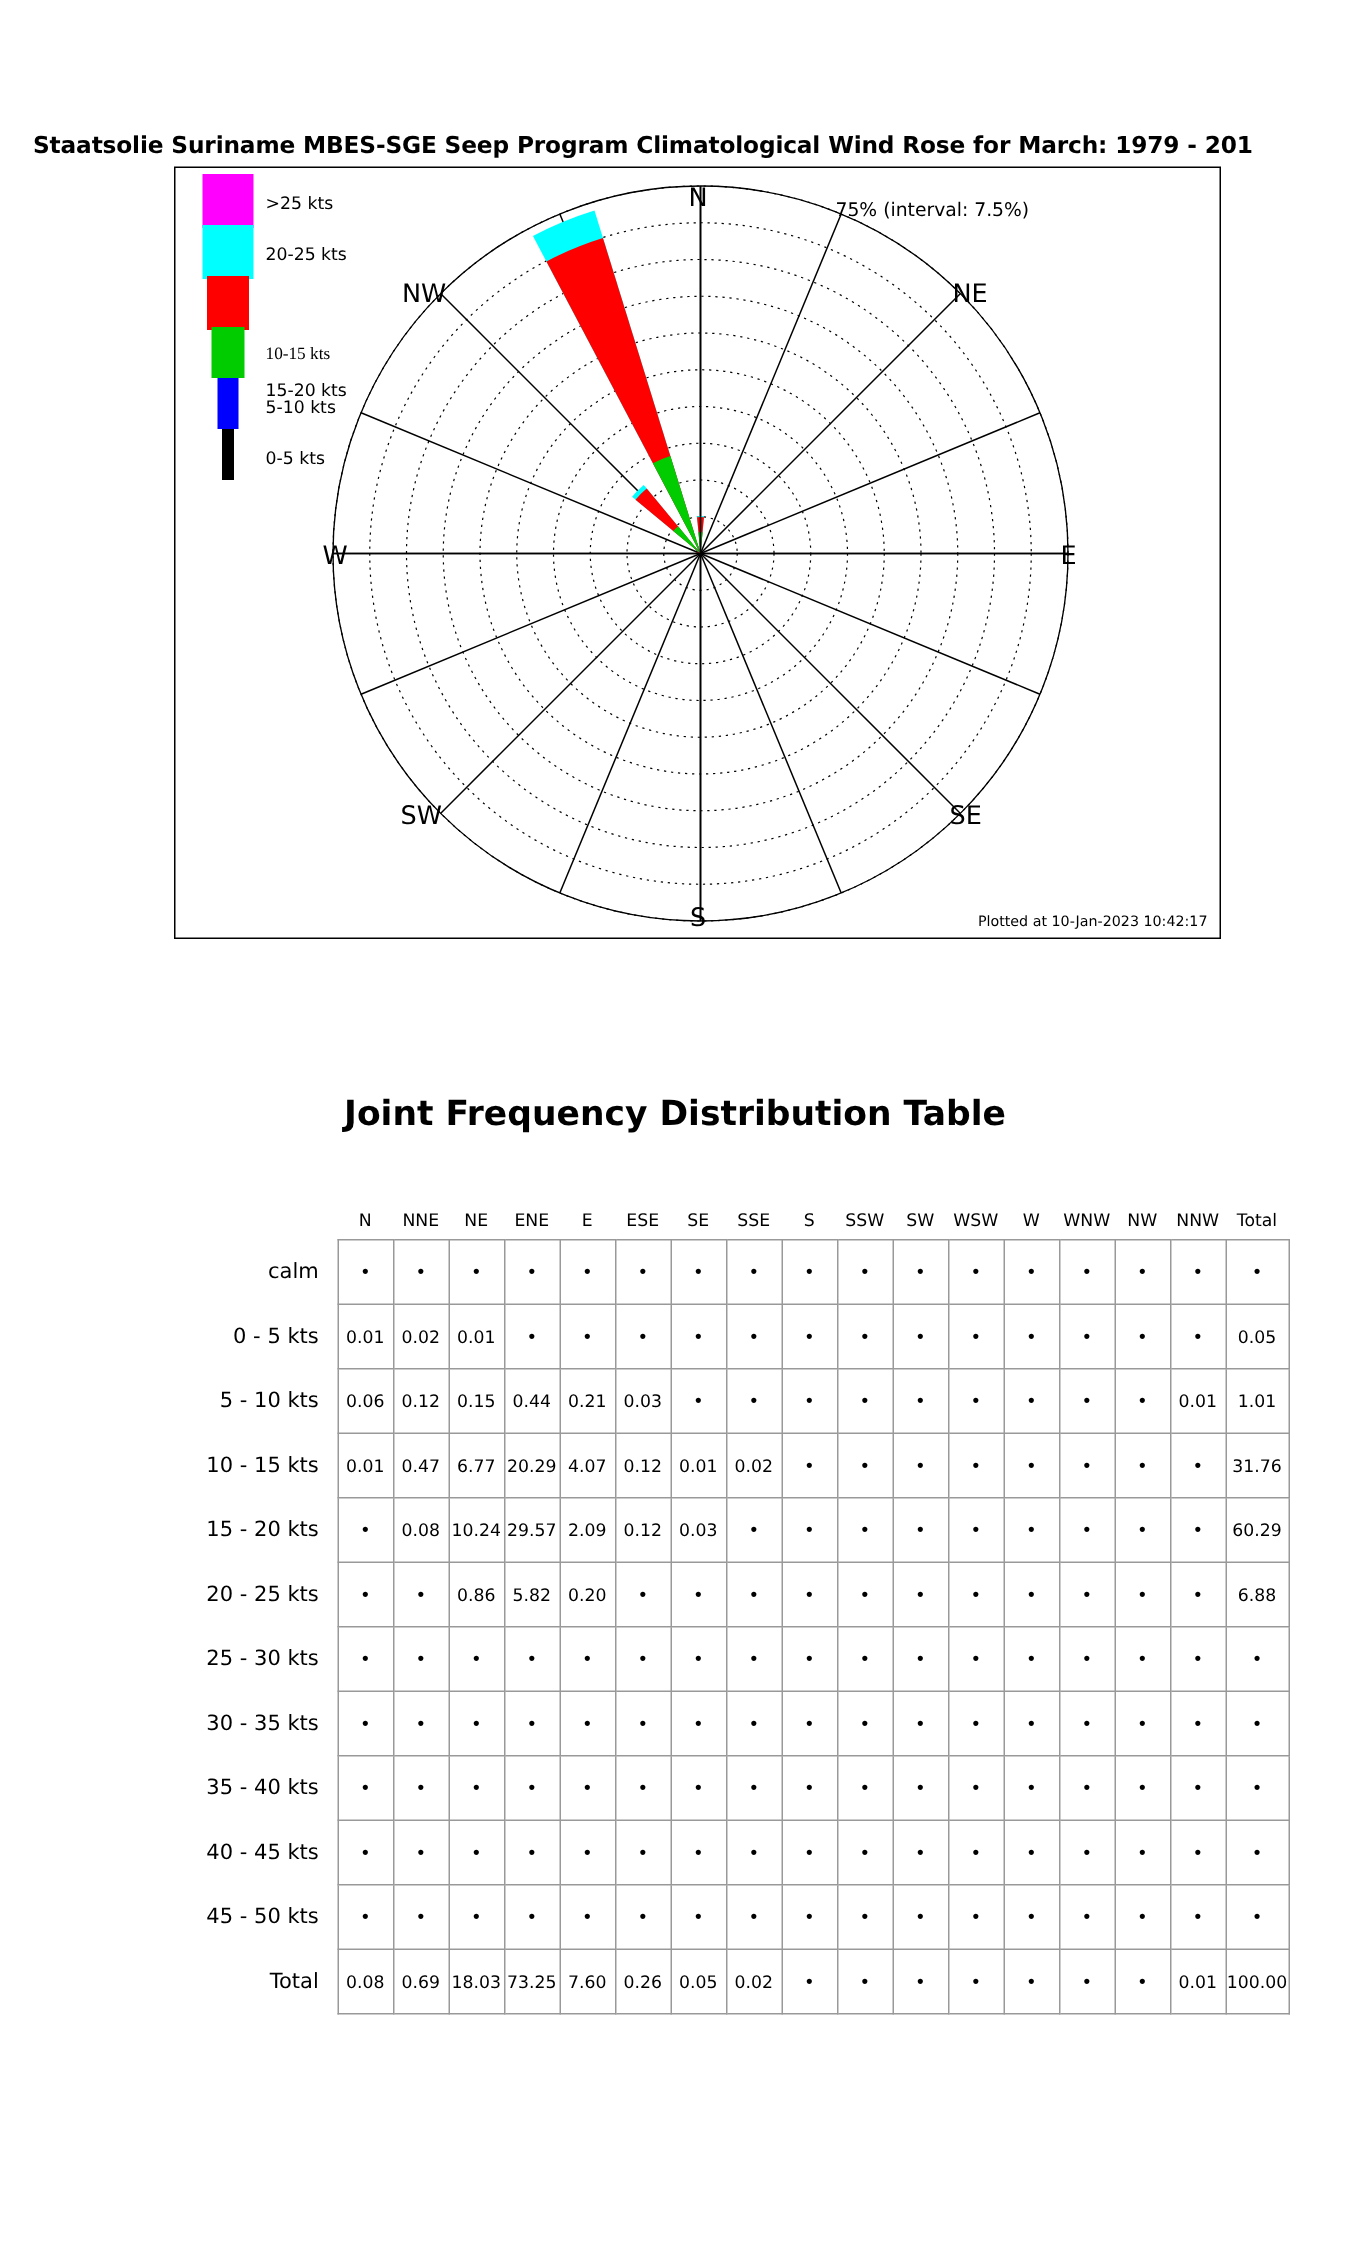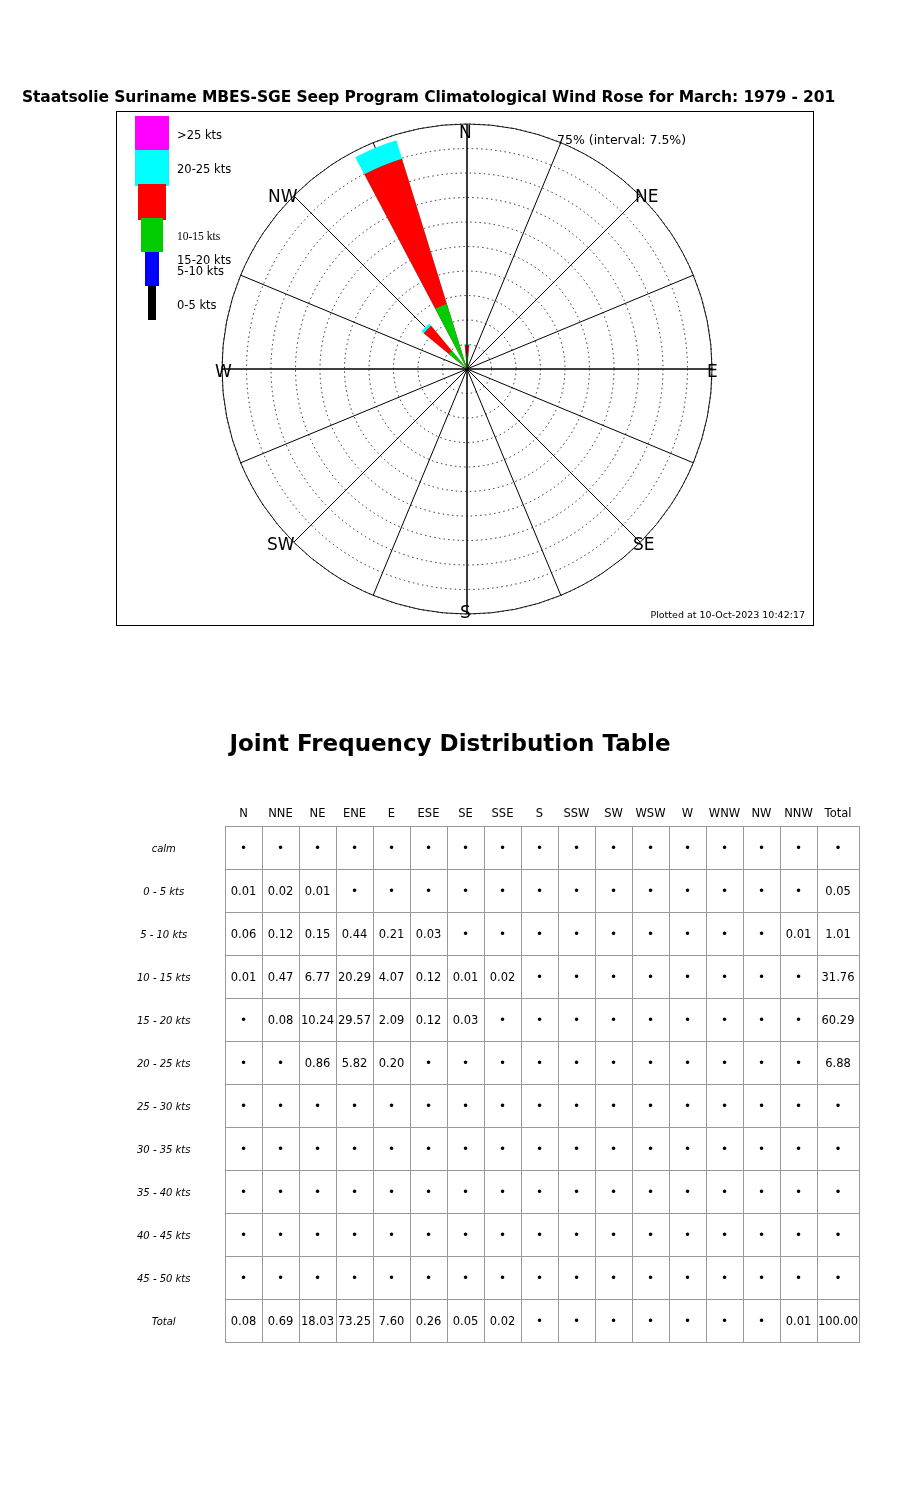--- a/index.html
+++ b/index.html
@@ -105,25 +105,25 @@
     border:none;
     font-size:11.5px;
   }
   table.jfd tbody td.datacell{
     height:42px;
     border:1px solid #999;
     font-size:11.5px;
   }
   table.jfd tbody td.rowlabel{
     border:none;
+    text-align:right;
     padding-right:12px;
-    font-size:10px;
+    font-size:14px;
     width:110px;
     white-space:nowrap;
-    font-style:italic;
   }
   .dot{ font-size:12px; line-height:1; }
   
   tr.r0 td.datacell{border-color:#8a8a8a;}
   tr.r1 td.datacell{border-color:#7a5a5a;}
   tr.r2 td.datacell{border-color:#6d6d8a;}
   tr.r3 td.datacell{border-color:#7a6b4a;}
   tr.r4 td.datacell{border-color:#8a5a5a;}
   tr.r5 td.datacell{border-color:#7b7b4a;}
   tr.r6 td.datacell{border-color:#5a8ab0;}
@@ -244,21 +244,21 @@
   <div class="compass-label" style="left:342px; top:10px;">N</div>
   <div class="compass-label" style="left:518px; top:74px;">NE</div>
   <div class="compass-label" style="left:590px; top:249px;">E</div>
   <div class="compass-label" style="left:516px; top:422px;">SE</div>
   <div class="compass-label" style="left:343px; top:490px;">S</div>
   <div class="compass-label" style="left:150px; top:422px;">SW</div>
   <div class="compass-label" style="left:98px;  top:249px;">W</div>
   <div class="compass-label" style="left:151px; top:74px;">NW</div>
 
   <div id="interval-note">75% (interval: 7.5%)</div>
-  <div id="plot-stamp">Plotted at 10-Oct-2023 10:42:17</div>
+  <div id="plot-stamp">Plotted at 10-Jan-2023 10:42:17</div>
 </div>
 
 <div id="table-title">Joint Frequency Distribution Table</div>
 
 <div id="jfd-wrap">
   <table class="jfd">
     <colgroup>
       <col style="width:110px">
     <col style="width: 37px;">
         <col style="width: 37px;">

